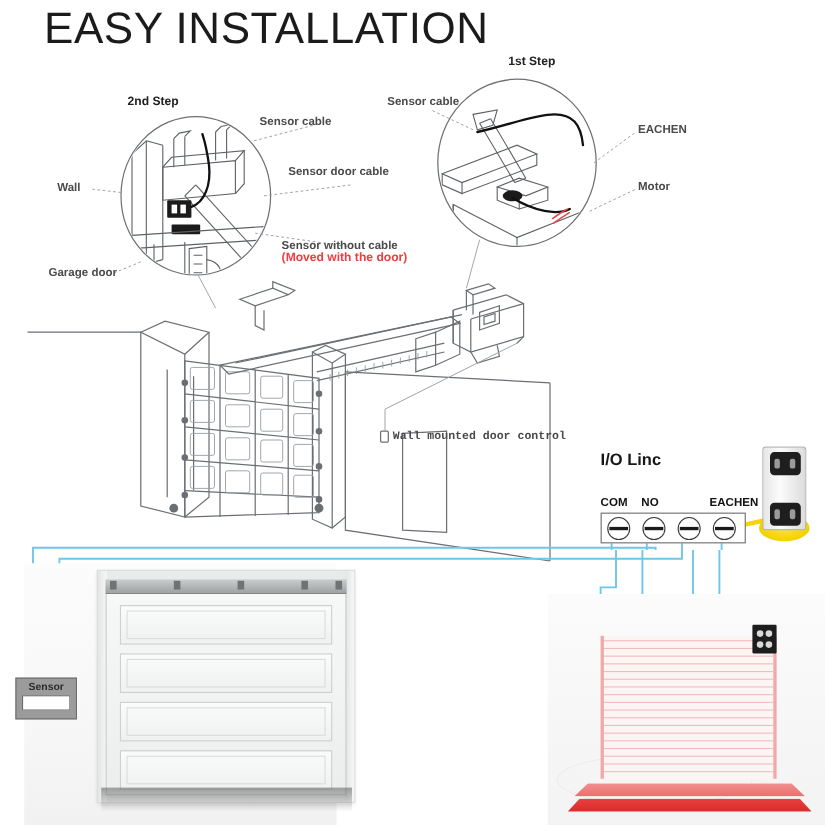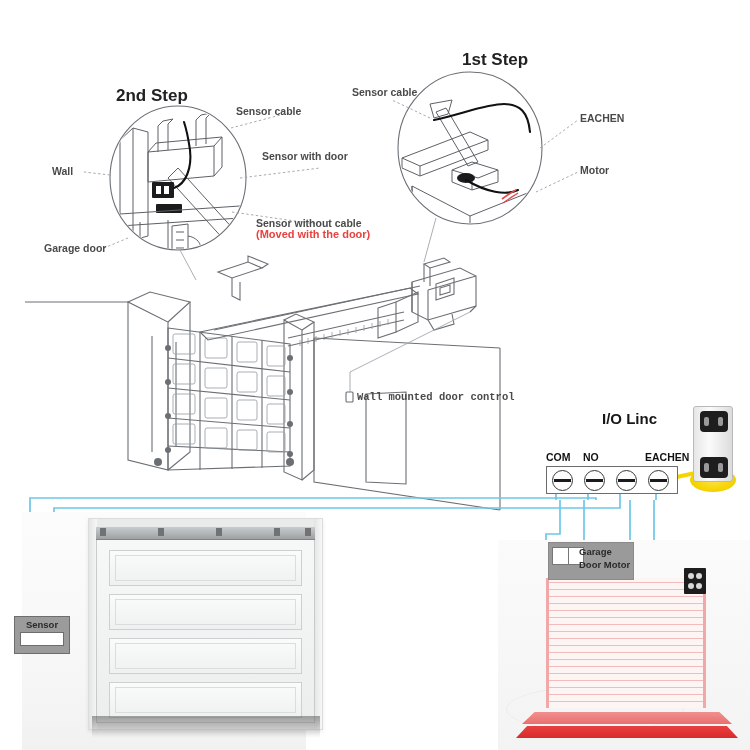--- a/index.html
+++ b/index.html
@@ -21,38 +21,38 @@
     left:40px;top:4px;
     font-size:40px;
     letter-spacing:0.5px;
     color:#1b1b1b;
     font-weight:400;
     white-space:nowrap;
   }
 
   
   .step-head{
-    font-size:17px;font-weight:700;color:#222;white-space:nowrap;
+    font-size:11px;font-weight:700;color:#222;white-space:nowrap;
   }
   #step2-head{left:116px;top:86px;}
   #step1-head{left:462px;top:50px;}
 
   
   .clabel{
     font-size:10.5px;color:#4a4a4a;white-space:nowrap;font-weight:600;
   }
   .clabel.small{font-size:11px;}
   .red{color:#e8413f;}
 
   
   svg.layer{position:absolute;left:0;top:0;width:750px;height:750px;overflow:visible;pointer-events:none;}
 
   
   #iolinc-title{
-    left:602px;top:410px;font-size:15px;font-weight:700;color:#171717;white-space:nowrap;
+    left:546px;top:410px;font-size:15px;font-weight:700;color:#171717;white-space:nowrap;
   }
   .term-label{
     position:absolute;font-size:10.5px;font-weight:700;color:#111;text-align:center;
   }
   #term-box{
     left:546px;top:466px;width:132px;height:28px;
     border:1.4px solid #6c6c6c;background:#fff;
     box-sizing:border-box;
   }
   .screw{
@@ -196,20 +196,21 @@
     position:absolute;left:0;top:62px;width:46px;height:24px;
     background:radial-gradient(ellipse at 50% 50%,#ffe14a 0%,#f5d400 60%,#e4c300 100%);
     border-radius:50%;
   }
 </style>
 </head>
 <body>
 
 <div id="page">
 
+  <div class="abs" id="title">EASY INSTALLATION</div>
 
   <div class="abs step-head" id="step2-head">2nd Step</div>
   <div class="abs step-head" id="step1-head">1st Step</div>
 
   <svg class="layer" viewBox="0 0 750 750">
     <defs>
       <style>
         .ln{fill:none;stroke:#5d6166;stroke-width:1;}
         .ln2{fill:none;stroke:#6b6f74;stroke-width:1.1;}
         .lnlt{fill:none;stroke:#9aa0a6;stroke-width:.85;}
@@ -413,21 +414,21 @@
     </g>
     <path class="wire" d="M556 500 L556 476"></path>
     <path class="wire" d="M588 500 L588 476"></path>
     <path class="wire" d="M620 500 L620 476"></path>
     <path class="wire" d="M656 500 L656 476"></path>
 
     <path d="M672 478 L700 472" fill="none" stroke="#f5d400" stroke-width="4"></path>
   </svg>
 
   <div class="abs clabel" style="left:236px;top:105px;">Sensor cable</div>
-  <div class="abs clabel" style="left:262px;top:150px;">Sensor with door</div>
+  <div class="abs clabel" style="left:262px;top:150px;">Sensor door cable</div>
   <div class="abs clabel" style="left:52px;top:165px;">Wall</div>
   <div class="abs clabel" style="left:44px;top:242px;">Garage door</div>
   <div class="abs clabel" style="left:256px;top:217px;">Sensor without cable</div>
   <div class="abs clabel red small" style="left:256px;top:228px;">(Moved with the door)</div>
 
   <div class="abs clabel" style="left:352px;top:86px;">Sensor cable</div>
   <div class="abs clabel" style="left:580px;top:112px;">EACHEN</div>
   <div class="abs clabel" style="left:580px;top:164px;">Motor</div>
 
   <div class="abs clabel" style="left:357px;top:391px;font-family:Liberation Mono, monospace;">Wall mounted door control</div>
@@ -504,27 +505,20 @@
         <span class="slat" style="top:95px"></span>
       <span class="slat" style="top:102px"></span>
         <span class="slat" style="top:109px"></span>
       <span class="slat" style="top:116px"></span>
         <span class="slat" style="top:123px"></span>
     </div>
     <div id="roll-step1"></div>
     <div id="roll-step2"></div>
   </div>
 
-  <div class="abs" id="motor-box">
-    <div id="motor-win"></div>
-    <div id="motor-label">
-      <div>Garage</div>
-      <div>Door Motor</div>
-    </div>
-  </div>
 
   <div class="abs" id="conn-block">
     <span class="conn-dot" style="left:4px;top:5px;"></span>
     <span class="conn-dot" style="left:12px;top:5px;"></span>
     <span class="conn-dot" style="left:4px;top:15px;"></span>
     <span class="conn-dot" style="left:12px;top:15px;"></span>
   </div>
 
 </div>
 

